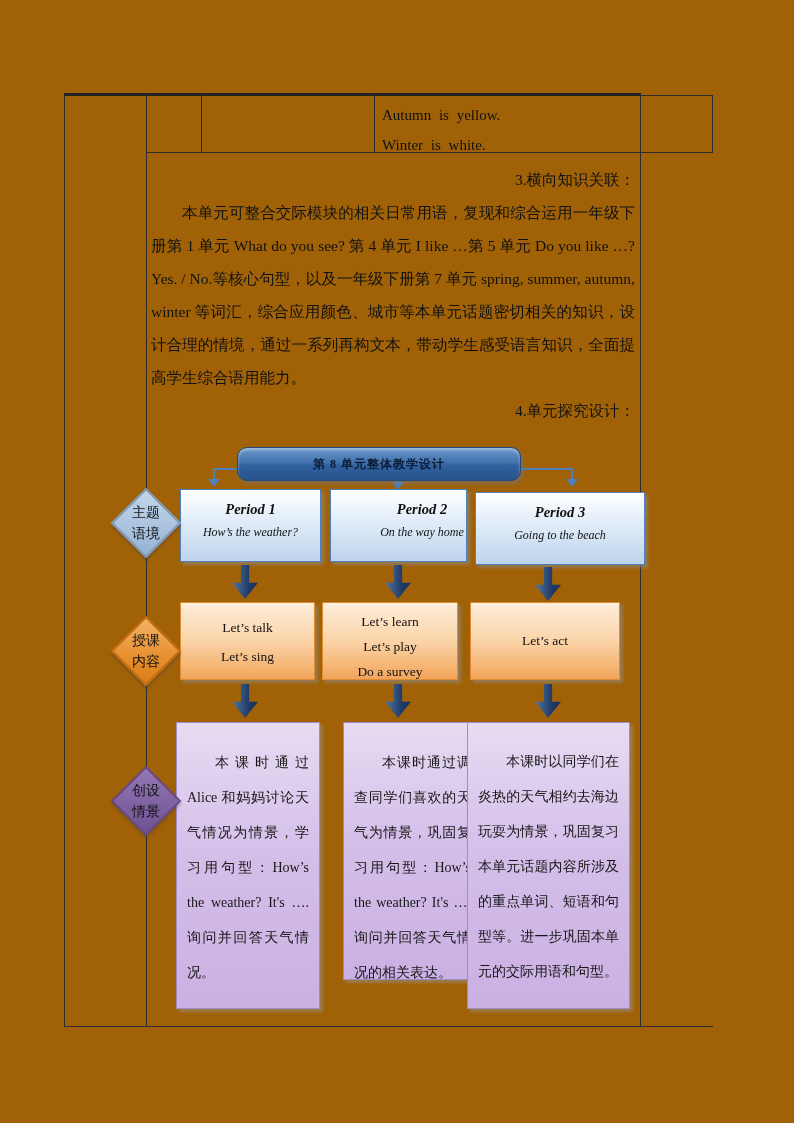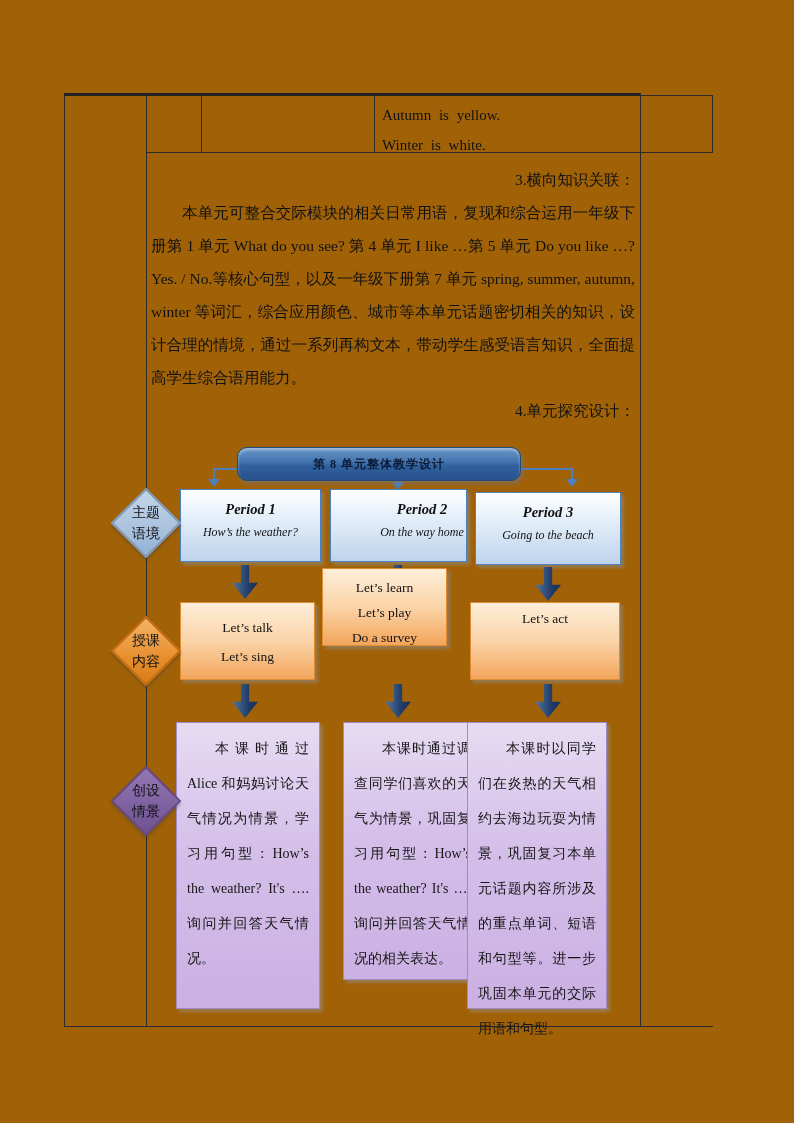--- a/index.html
+++ b/index.html
@@ -39,27 +39,27 @@
 
   .barrow { position:absolute; width:26px; height:34px; z-index:2;
             background:linear-gradient(90deg,#53779f 0%,#1f3a66 65%,#17305a 100%);
             clip-path:polygon(34% 0, 66% 0, 66% 52%, 100% 52%, 50% 100%, 0 52%, 34% 52%); }
 
   .obox { position:absolute; border:1.5px solid #e08c31; text-align:center; z-index:2;
           background:linear-gradient(180deg,#fdeeda 0%,#fbd4a8 50%,#f2a55b 100%);
           box-shadow:3px 3px 3px rgba(140,140,140,.55); color:#111; font-size:13.5px; }
   .obox.two  { line-height:29px; padding-top:10px; }
   .obox.three{ line-height:25px; padding-top:6px; }
-  .obox.one  { line-height:20px; padding-top:6px; }
+  .obox.one  { line-height:20px; padding-top:28px; }
 
   .vbox { position:absolute; border:1px solid #a18bc4; z-index:2;
           background:linear-gradient(180deg,#e7dcf3 0%,#d4bfe9 45%,#cbb0e3 100%);
           box-shadow:3px 3px 3px rgba(150,150,150,.5);
           color:#161616; font-size:14px; line-height:35px;
-          padding:8px 10px; text-align:justify; }
+          padding:22px 10px; text-align:justify; }
   .vbox p { text-indent:2em; }
 
   .dia { position:absolute; width:50px; height:50px; transform:rotate(45deg);
          z-index:2; box-shadow:2px 2px 3px rgba(60,60,60,.35); }
   .dia.blue   { background:linear-gradient(135deg,#c3d5e9 0%,#a9c2de 60%,#94b1d4 100%); border:2px solid #7f9fc6; }
   .dia.orange { background:linear-gradient(135deg,#f4b367 0%,#e78f2e 60%,#d87c16 100%); border:2px solid #c86f15; }
   .dia.purple { background:linear-gradient(135deg,#9378b5 0%,#7d60a0 60%,#6e5191 100%); border:2px solid #63488a; }
   .dialabel { position:absolute; width:66px; left:113px; text-align:center;
               font-size:14px; line-height:21px; color:#131313; z-index:3; }
 </style>
@@ -100,47 +100,47 @@
   <div class="arrowhead" style="left:566px; top:479px;"></div>
 
   <div class="pbox" style="left:180px; top:489px; width:141px; height:73px;">
     <div class="t1">Period 1</div>
     <div class="t2">How’s the weather?</div>
   </div>
   <div class="pbox" style="left:330px; top:489px; width:137px; height:73px;padding-left:47px;">
     <div class="t1">Period 2</div>
     <div class="t2">On the way home</div>
   </div>
-  <div class="pbox" style="left:475px; top:492px; width:146px; height:73px;">
+  <div class="pbox" style="left:475px; top:492px; width:170px; height:73px;">
     <div class="t1">Period 3</div>
     <div class="t2">Going  to  the beach</div>
   </div>
 
   <div class="barrow" style="left:232px; top:565px;"></div>
   <div class="barrow" style="left:385px; top:565px;"></div>
   <div class="barrow" style="left:535px; top:567px;"></div>
 
   <div class="obox two pre" style="left:180px; top:602px; width:135px; height:78px;">Let’s talk
 Let’s sing</div>
-  <div class="obox three pre" style="left:322px; top:568px; width:125px; height:78px;">Let’s learn
+  <div class="obox three pre" style="left:322px; top:602px; width:136px; height:78px;">Let’s learn
 Let’s play
 Do a survey</div>
   <div class="obox one pre" style="left:470px; top:602px; width:150px; height:78px;">Let’s  act</div>
 
   <div class="barrow" style="left:232px; top:684px;"></div>
   <div class="barrow" style="left:385px; top:684px;"></div>
   <div class="barrow" style="left:535px; top:684px;"></div>
 
   <div class="vbox" style="left:176px; top:722px; width:144px; height:287px;">
     <p>本课时通过 Alice 和妈妈讨论天气情况为情景，学习用句型：How’s the weather? It's ….询问并回答天气情况。</p>
   </div>
   <div class="vbox" style="left:335px; top:722px; width:139px; height:258px;margin-left:8px;">
     <p>本课时通过调查同学们喜欢的天气为情景，巩固复习用句型：How’s the weather? It's ….询问并回答天气情况的相关表达。</p>
   </div>
-  <div class="vbox" style="left:467px; top:722px; width:140px; height:287px;">
+  <div class="vbox" style="left:467px; top:722px; width:163px; height:287px;font-family:Liberation Mono, monospace;">
     <p>本课时以同学们在炎热的天气相约去海边玩耍为情景，巩固复习本单元话题内容所涉及的重点单词、短语和句型等。进一步巩固本单元的交际用语和句型。</p>
   </div>
 
   <div class="dia blue" style="left:121px; top:498px;"></div>
   <div class="dialabel pre" style="top:502px;">主题
 语境</div>
   <div class="dia orange" style="left:121px; top:626px;"></div>
   <div class="dialabel pre" style="top:630px;">授课
 内容</div>
   <div class="dia purple" style="left:121px; top:776px;"></div>

